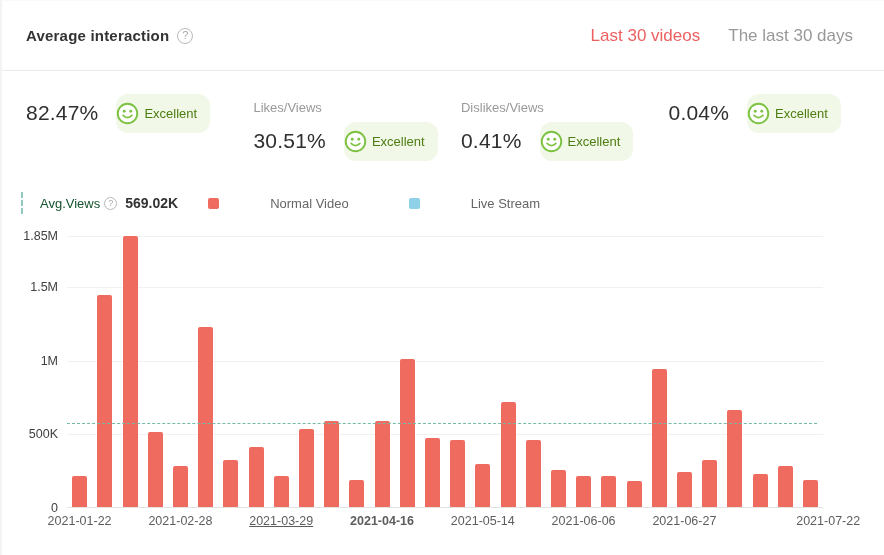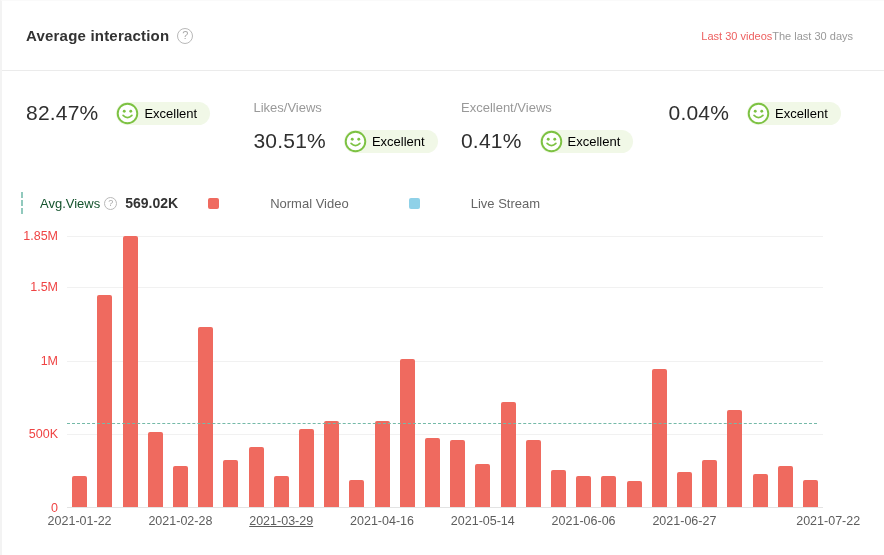--- a/index.html
+++ b/index.html
@@ -9,37 +9,37 @@
 
   
   .hdr { height:70px; display:flex; align-items:center; justify-content:space-between;
          padding:0 31px 0 24px; border-bottom:1px solid #ebebeb; }
   .hdr-left { display:flex; align-items:center; gap:8px; }
   .title { font-size:15px; font-weight:700; color:#333333; letter-spacing:.2px; }
   .help { display:inline-flex; align-items:center; justify-content:center;
           width:16px; height:16px; border:1px solid #b9b9b9; border-radius:50%;
           color:#a9a9a9; font-size:11px; line-height:1; cursor:pointer; }
   .help.sm { width:13px; height:13px; font-size:9px; }
-  .tabs { display:flex; font-size:11px; }
+  .tabs { display:flex; gap:28px; font-size:17px; }
   .tab { color:#999999; cursor:pointer; }
   .tab.active { color:#ed6060; }
 
   
   .metrics { display:flex; padding:29px 0 0 24px; }
   .metric { }
   .metric:nth-child(1){ width:228px; } .metric:nth-child(2){ width:208px; }
   .metric:nth-child(3){ width:208px; } .metric:nth-child(4){ width:216px; }
   .m-label { font-size:13px; color:#999999; line-height:15px; margin-bottom:13px; }
   .m-row { display:flex; align-items:center; height:26px; }
   .m-value { font-size:21px; color:#2f2f2f; font-weight:500; letter-spacing:.2px; }
   .badge { display:flex; align-items:center; margin-left:18px; }
   .smiley { width:23px; height:23px; position:relative; z-index:1; flex:0 0 auto; }
-  .pill { height:23px; display:flex; align-items:center; background:#f1f8e7;
+  .pill { height:39px; display:flex; align-items:center; background:#f1f8e7;
           border-radius:12px; padding:0 13px 0 28px; margin-left:-23px;
-          font-size:13px; color:#000000; }
+          font-size:13px; color:#4d7c0f; }
 
   
   .legend { display:flex; align-items:center; margin:37px 0 0 19px; height:24px; font-size:13px; }
   .avg-dash { height:22px; border-left:2px dashed #6db8a7; opacity:.75; margin-right:17px; }
   .lg-label { color:#14532d; }
   .lg-help { margin:0 8px 0 4px; }
   .lg-val { font-size:14px; font-weight:700; color:#333333; }
   .lg-item { display:flex; align-items:center; cursor:pointer;gap:38px; }
   .lg-item.first { margin-left:30px; }
   .lg-item.next { margin-left:60px; }
@@ -49,21 +49,21 @@
   
   .chart-wrap { position:relative; height:330px; margin-top:11px; }
   .plot { position:absolute; left:65px; right:61px; top:10px; height:272px;
           border-bottom:1px solid #e3e3e3; }
   .gridline { position:absolute; left:0; right:0; height:1px; background:#f1f1f1; }
   .bars { position:absolute; left:0; right:0; top:0; bottom:0; display:flex; align-items:flex-end; }
   .slot { flex:1 1 0; height:100%; display:flex; justify-content:center; align-items:flex-end; }
   .bar { width:15px; border-radius:2px 2px 0 0; cursor:pointer; }
   .avg-line { position:absolute; left:0; right:6px; height:0; border-top:1px dashed #74b9a8; }
   .y-tick { position:absolute; left:0; width:56px; text-align:right;
-            font-size:12.5px; color:#ef4444; line-height:16px; }
+            font-size:12.5px; color:#404040; line-height:16px; }
   .x-tick { position:absolute; top:calc(100% + 7px); transform:translateX(-50%);
             font-size:12.5px; color:#5d5d5d; white-space:nowrap; }
 </style>
 </head>
 <body>
 
 <div class="card">
 
   <div class="hdr">
     <div class="hdr-left">
@@ -100,21 +100,21 @@
             <circle cx="12" cy="12" r="10.2" fill="#ffffff" stroke="#7dc243" stroke-width="2"></circle>
             <circle cx="8.6" cy="9.7" r="1.5" fill="#7dc243"></circle>
             <circle cx="15.4" cy="9.7" r="1.5" fill="#7dc243"></circle>
             <path d="M7.4 14 q4.6 4.6 9.2 0" fill="none" stroke="#7dc243" stroke-width="1.8" stroke-linecap="round"></path>
           </svg>
           <span class="pill">Excellent</span>
         </span>
       </div>
     </div>
     <div class="metric">
-      <div class="m-label">Excellent/Views</div>
+      <div class="m-label">Dislikes/Views</div>
       <div class="m-row">
         <span class="m-value">0.41%</span>
         <span class="badge">
           <svg class="smiley" viewBox="0 0 24 24">
             <circle cx="12" cy="12" r="10.2" fill="#ffffff" stroke="#7dc243" stroke-width="2"></circle>
             <circle cx="8.6" cy="9.7" r="1.5" fill="#7dc243"></circle>
             <circle cx="15.4" cy="9.7" r="1.5" fill="#7dc243"></circle>
             <path d="M7.4 14 q4.6 4.6 9.2 0" fill="none" stroke="#7dc243" stroke-width="1.8" stroke-linecap="round"></path>
           </svg>
           <span class="pill">Excellent</span>
@@ -247,21 +247,21 @@
             <div class="bar" style="height: 15.1351%; background: rgb(239, 106, 95);"></div>
           </div>
           <div class="slot">
             <div class="bar" style="height: 10%; background: rgb(239, 106, 95);"></div>
           </div>
         </div>
         <div class="avg-line" style="bottom: 30.7578%;"></div>
         <div class="x-tick" style="left: 1.66667%;">2021-01-22</div>
         <div class="x-tick" style="left: 15%;">2021-02-28</div>
         <div class="x-tick" style="left: 28.3333%; text-decoration: underline;">2021-03-29</div>
-        <div class="x-tick" style="left: 41.6667%;">2021-04-16</div>
+        <div class="x-tick" style="left: 41.6667%; font-weight: bold;">2021-04-16</div>
         <div class="x-tick" style="left: 55%;">2021-05-14</div>
         <div class="x-tick" style="left: 68.3333%;">2021-06-06</div>
         <div class="x-tick" style="left: 81.6667%;">2021-06-27</div>
         <div class="x-tick" style="left: 95%; margin-left: 43px;">2021-07-22</div>
       </div>
   <div class="y-tick" style="top: 274px;">0</div>
       <div class="y-tick" style="top: 200.486px;">500K</div>
       <div class="y-tick" style="top: 126.973px;">1M</div>
       <div class="y-tick" style="top: 53.4595px;">1.5M</div>
       <div class="y-tick" style="top: 2px;">1.85M</div>

